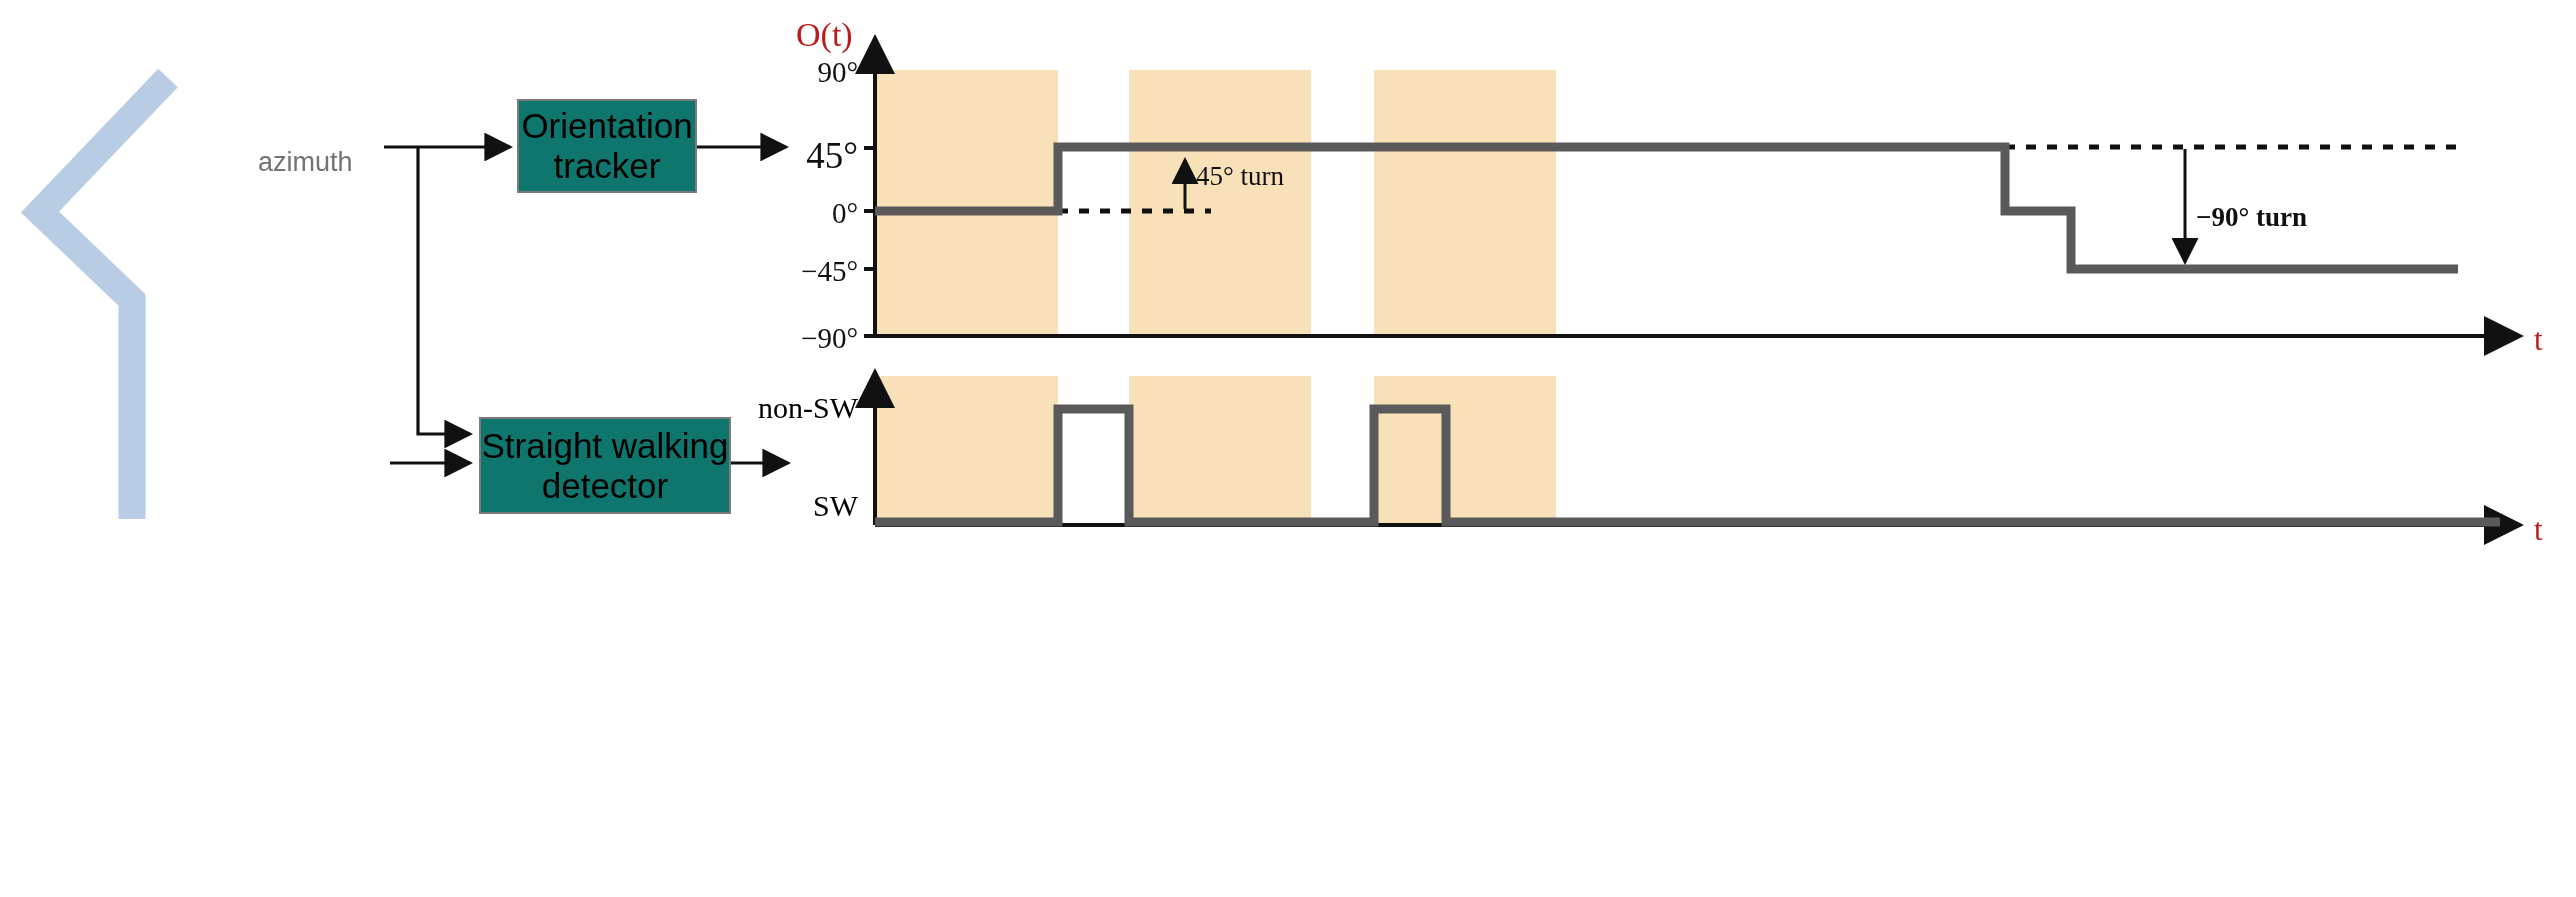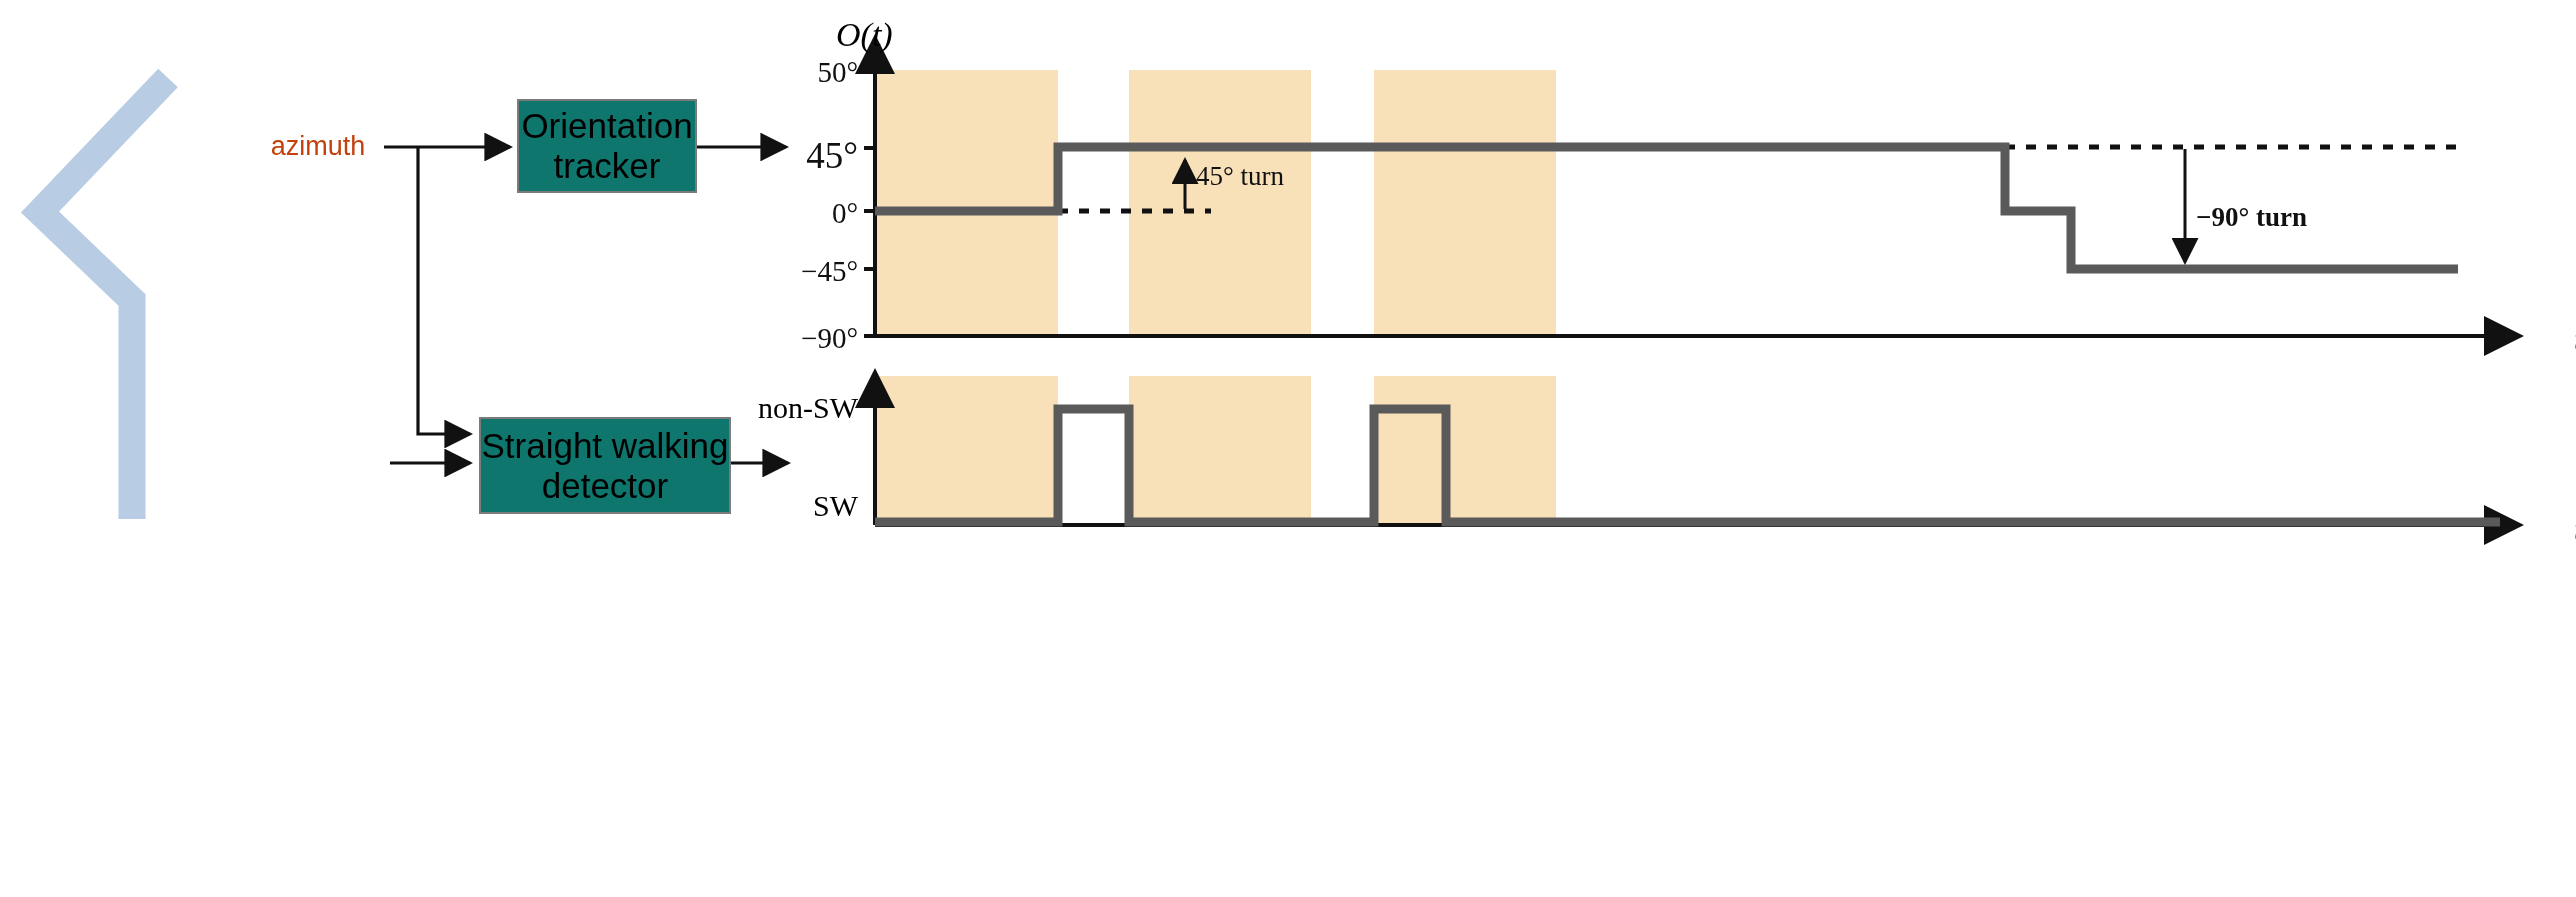--- a/index.html
+++ b/index.html
@@ -19,46 +19,44 @@
     border:2px solid #7b7b7b;
     box-sizing:border-box;
     display:flex;align-items:center;justify-content:center;
     text-align:center;
     color:#000;
     line-height:1.14;
     font-family:"Liberation Sans", sans-serif;
   }
   .lbl{
     position:absolute;
-    color:#c2410c;
-    text-align:center;
+    color:#737373;
     line-height:1.15;
     font-family:"Liberation Sans", sans-serif;
     white-space:nowrap;
+    margin-top:16px;
   }
   .tick-lbl{
     position:absolute;
     color:#111;
     text-align:right;
     font-family:"Liberation Serif", serif;
     white-space:nowrap;
   }
   .ann{
     position:absolute;
     color:#111;
     font-family:"Liberation Serif", serif;
     white-space:nowrap;
   }
   .axname{
     position:absolute;
-    color:#000000;
+    color:#b91c1c;
     font-family:"Liberation Serif", serif;
-    font-style:italic;
     white-space:nowrap;
-    margin-left:40px;
   }
   .swlbl{
     position:absolute;
     color:#000;
     font-family:Liberation Serif, serif;
     white-space:nowrap;
     text-align:right;
   }
 </style>
 </head>
@@ -148,21 +146,21 @@
     <path d="M2185,149 L2185,262" fill="none" stroke="#111" stroke-width="3" marker-end="url(#annarwDn)"></path>
 
     <path d="M875,525 L875,372" fill="none" stroke="#111" stroke-width="4" marker-end="url(#axarw)"></path>
     <path d="M875,525 L2520,525" fill="none" stroke="#111" stroke-width="4" marker-end="url(#axarw)"></path>
 
     <polyline points="875,522 1058,522 1058,409 1129,409 1129,522 1374,522 1374,409 1446,409 1446,522 2500,522" fill="none" stroke="#5a5a5a" stroke-width="9" stroke-linejoin="miter" stroke-linecap="butt"></polyline>
   </svg>
 
   <div class="axname" style="left:796px;top:16px;font-size:34px;">O(t)</div>
 
-  <div class="tick-lbl" style="left:762px;top:56px;width:96px;font-size:29px;">50°</div>
+  <div class="tick-lbl" style="left:762px;top:56px;width:96px;font-size:29px;">90°</div>
   <div class="tick-lbl" style="left:762px;top:134px;width:96px;font-size:37px;">45°</div>
   <div class="tick-lbl" style="left:762px;top:197px;width:96px;font-size:29px;">0°</div>
   <div class="tick-lbl" style="left:750px;top:255px;width:108px;font-size:29px;">−45°</div>
   <div class="tick-lbl" style="left:750px;top:322px;width:108px;font-size:29px;">−90°</div>
 
   <div class="ann" style="left:1196px;top:161px;font-size:27px;">45° turn</div>
   <div class="ann" style="left:2196px;top:202px;font-size:27px;font-weight:bold;">−90° turn</div>
 
   <div class="axname" style="left:2534px;top:322px;font-size:31px;">t</div>
 

